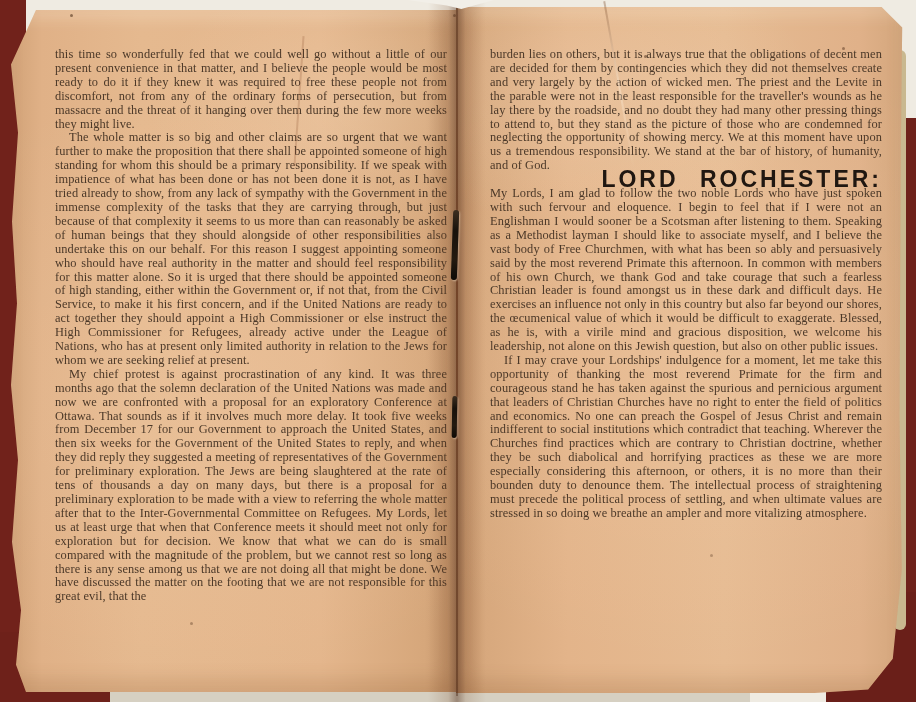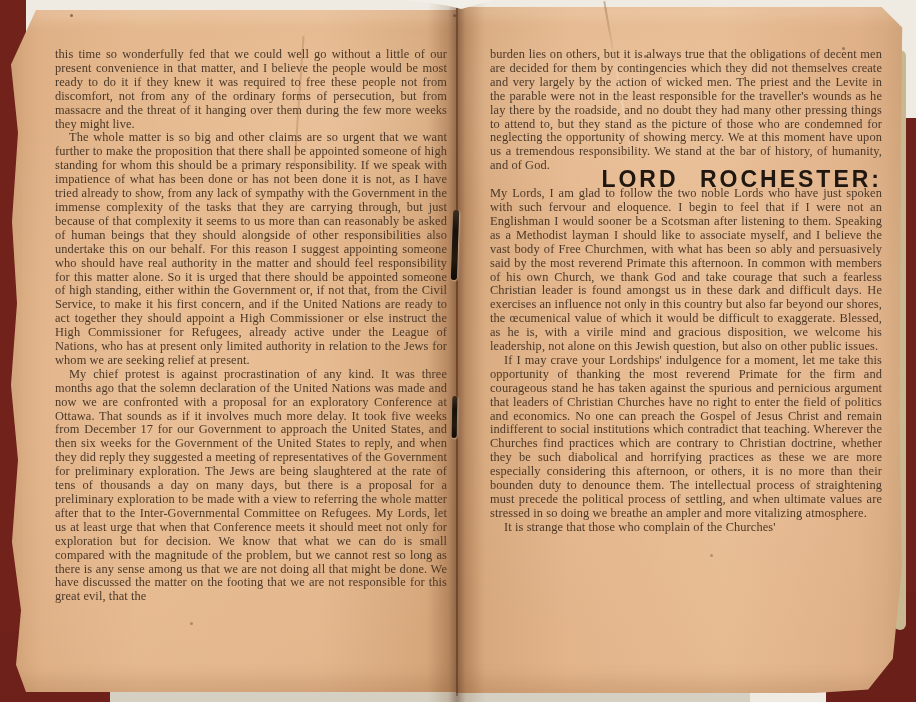--- a/index.html
+++ b/index.html
@@ -103,21 +103,20 @@
     <p class="ind">The whole matter is so big and other claims are so urgent that we want further to make the proposition that there shall be appointed someone of high standing for whom this should be a primary responsibility. If we speak with impatience of what has been done or has not been done it is not, as I have tried already to show, from any lack of sympathy with the Government in the immense complexity of the tasks that they are carrying through, but just because of that complexity it seems to us more than can reasonably be asked of human beings that they should alongside of other responsibilities also undertake this on our behalf. For this reason I suggest appointing someone who should have real authority in the matter and should feel responsibility for this matter alone. So it is urged that there should be appointed someone of high standing, either within the Government or, if not that, from the Civil Service, to make it his first concern, and if the United Nations are ready to act together they should appoint a High Commissioner or else instruct the High Commissioner for Refugees, already active under the League of Nations, who has at present only limited authority in relation to the Jews for whom we are seeking relief at present.</p>
     <p class="ind">My chief protest is against procrastination of any kind. It was three months ago that the solemn declaration of the United Nations was made and now we are confronted with a proposal for an exploratory Conference at Ottawa. That sounds as if it involves much more delay. It took five weeks from December 17 for our Government to approach the United States, and then six weeks for the Government of the United States to reply, and when they did reply they suggested a meeting of representatives of the Government for preliminary exploration. The Jews are being slaughtered at the rate of tens of thousands a day on many days, but there is a proposal for a preliminary exploration to be made with a view to referring the whole matter after that to the Inter-Governmental Committee on Refugees. My Lords, let us at least urge that when that Conference meets it should meet not only for exploration but for decision. We know that what we can do is small compared with the magnitude of the problem, but we cannot rest so long as there is any sense among us that we are not doing all that might be done. We have discussed the matter on the footing that we are not responsible for this great evil, that the</p>
   </div>
 
   <div class="page page-right"></div>
   <div class="page-text text-right">
     <p>burden lies on others, but it is always true that the obligations of decent men are decided for them by contingencies which they did not themselves create and very largely by the action of wicked men. The priest and the Levite in the parable were not in the least responsible for the traveller's wounds as he lay there by the roadside, and no doubt they had many other pressing things to attend to, but they stand as the picture of those who are condemned for neglecting the opportunity of showing mercy. We at this moment have upon us a tremendous responsibility. We stand at the bar of history, of humanity, and of God.</p>
     <p class="speaker-heading">LORD ROCHESTER:</p>
     <p>My Lords, I am glad to follow the two noble Lords who have just spoken with such fervour and eloquence. I begin to feel that if I were not an Englishman I would sooner be a Scotsman after listening to them. Speaking as a Methodist layman I should like to associate myself, and I believe the vast body of Free Churchmen, with what has been so ably and persuasively said by the most reverend Primate this afternoon. In common with members of his own Church, we thank God and take courage that such a fearless Christian leader is found amongst us in these dark and difficult days. He exercises an influence not only in this country but also far beyond our shores, the œcumenical value of which it would be difficult to exaggerate. Blessed, as he is, with a virile mind and gracious disposition, we welcome his leadership, not alone on this Jewish question, but also on other public issues.</p>
     <p class="ind">If I may crave your Lordships' indulgence for a moment, let me take this opportunity of thanking the most reverend Primate for the firm and courageous stand he has taken against the spurious and pernicious argument that leaders of Christian Churches have no right to enter the field of politics and economics. No one can preach the Gospel of Jesus Christ and remain indifferent to social institutions which contradict that teaching. Wherever the Churches find practices which are contrary to Christian doctrine, whether they be such diabolical and horrifying practices as these we are more especially considering this afternoon, or others, it is no more than their bounden duty to denounce them. The intellectual process of straightening must precede the political process of settling, and when ultimate values are stressed in so doing we breathe an ampler and more vitalizing atmosphere.</p>
-    <p class="ind">It is strange that those who complain of the Churches'</p>
   </div>
 
   <div class="spine"></div>
   <div class="spine-line"></div>
   <div class="staple staple-top"></div>
   <div class="staple staple-bottom"></div>
   <div class="crease crease-left"></div>
   <div class="crease crease-right"></div>
   <div class="notch-top"></div>
   <div class="specks"></div>

